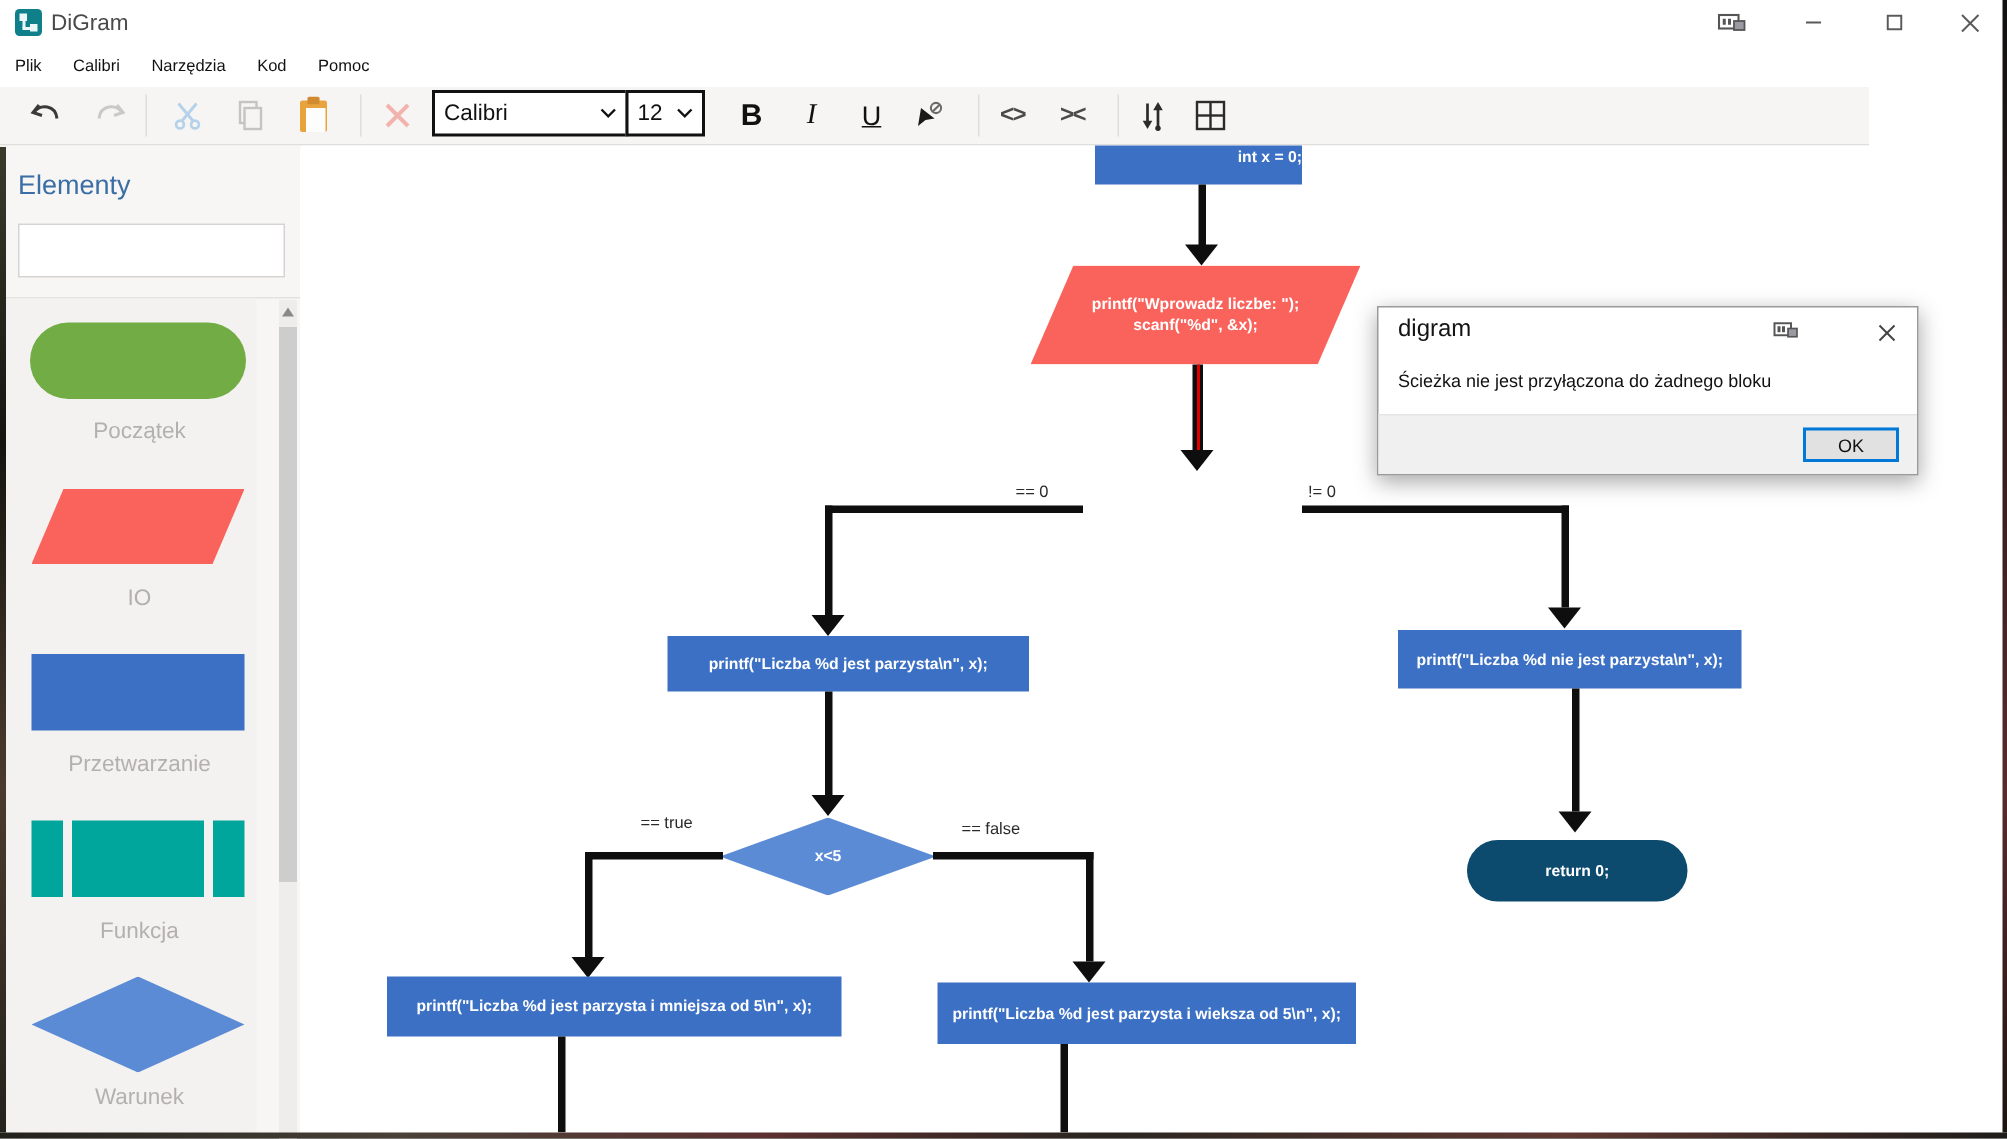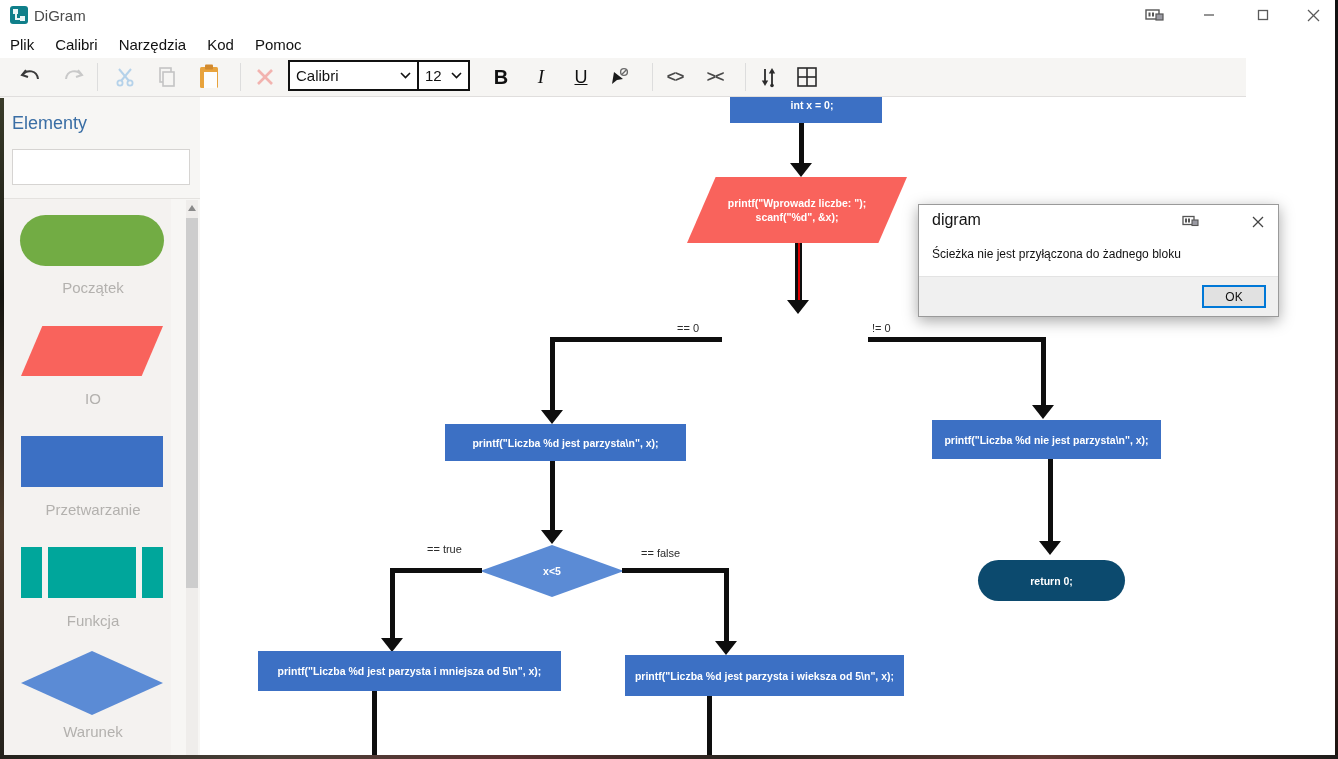--- a/index.html
+++ b/index.html
@@ -8,21 +8,21 @@
 
   
   .titlebar{position:absolute;left:0;top:0;width:1338px;height:30px;background:#fff;}
   .app-title{position:absolute;left:34px;top:7px;font-size:15px;color:#4a4a4a;}
   .app-icon{position:absolute;left:10px;top:6px;width:18px;height:18px;background:#0f7f8a;border-radius:3px;}
   .app-icon i{position:absolute;background:#eaf6f7;}
   .winbtn{position:absolute;top:0;width:34px;height:30px;display:flex;align-items:center;justify-content:center;}
 
   
   .menubar{position:absolute;left:0;top:30px;width:1338px;height:28px;background:#fff;display:flex;align-items:center;padding-left:10px;}
-  .menu-item{font-size:15px;color:#111;margin-right:21px;cursor:default;}
+  .menu-item{font-size:11px;color:#111;margin-right:21px;cursor:default;}
 
   
   .toolbar{position:absolute;left:0;top:58px;width:1246px;height:39px;background:#f6f5f3;border-bottom:1px solid #e0dedd;}
   .tbtn{position:absolute;top:2px;width:34px;height:34px;display:flex;align-items:center;justify-content:center;}
   .tsep{position:absolute;top:5px;width:1px;height:28px;background:#ddd;}
   .fontbox{position:absolute;top:2px;height:31px;background:#fff;border:2px solid #111;display:flex;align-items:center;padding:0 6px;font-size:15px;color:#111;}
   .chev{margin-left:auto;}
   .glyph-b{font-weight:bold;font-size:20px;color:#111;}
   .glyph-i{font-style:italic;font-size:19px;color:#111;font-family:"Liberation Serif",serif;}
   .glyph-u{font-size:18px;color:#111;text-decoration:underline;}
@@ -252,21 +252,21 @@
 
     <div class="sb-scroll">
       <span class="tri-up"></span>
       <div class="sb-thumb"></div>
 
     </div>
   </div>
 
   <div class="canvas">
 
-    <div class="node n-proc" style="left:529px;top:-11px;width:152px;height:37px;justify-content:center;padding-left:12px;">
+    <div class="node n-proc" style="left:529px;top:-11px;width:138px;height:37px;justify-content:flex-end;padding-left:12px;">
       <span>int x = 0;</span>
     </div>
 
     <div class="ln" style="left:598px;top:26px;width:5px;height:41px;"></div>
     <div class="ah" style="left:589px;top:66px;"></div>
 
     <div class="node n-io" style="left:486px;top:80px;width:220px;height:66px;">
       <span>printf("Wprowadz liczbe: ");</span>
       <span>scanf("%d", &amp;x);</span>
     </div>

